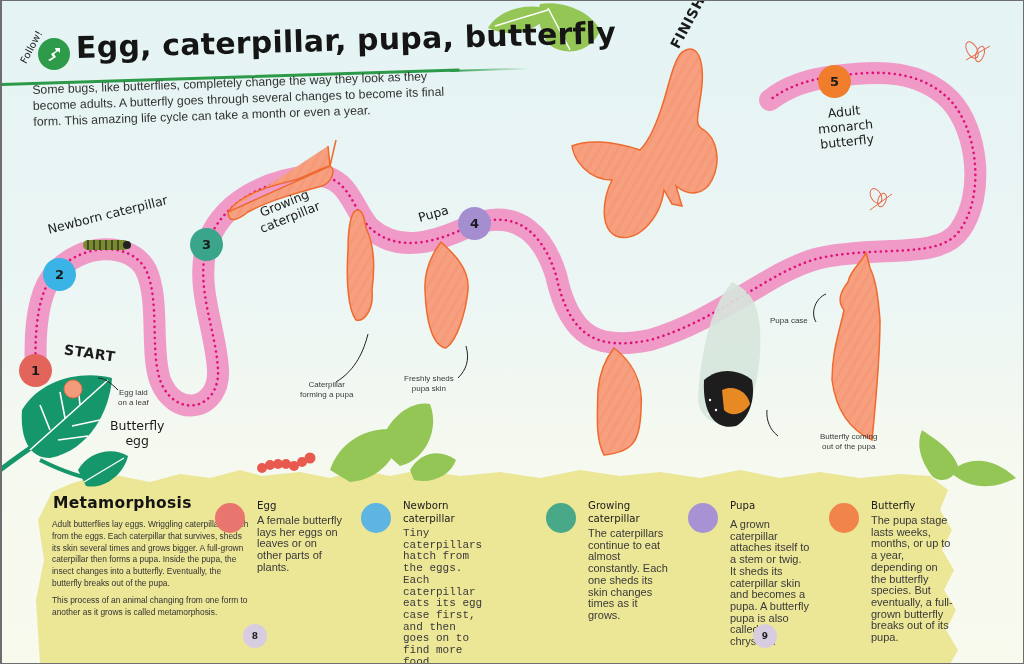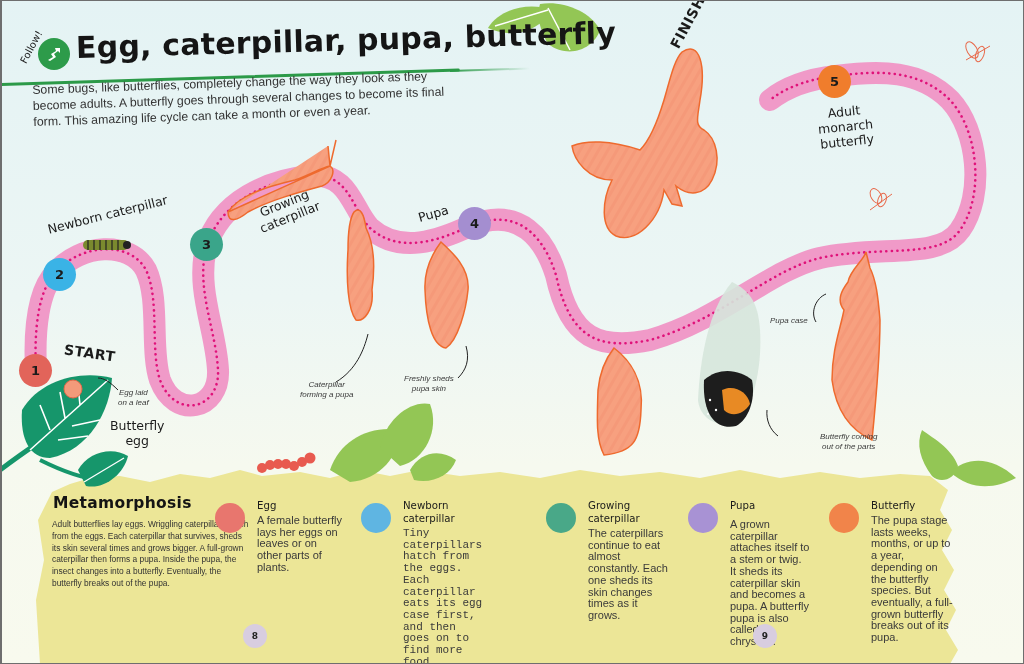--- a/index.html
+++ b/index.html
@@ -77,21 +77,20 @@
       position: absolute;
       font-family: "DejaVu Sans", sans-serif;
       font-size: 12.5px; color: #1b1b1b; line-height: 15px;
       white-space: nowrap;
     }
     .hand.big { font-size: 14px; font-weight: bold; letter-spacing: 0.5px; }
     .callout {
       position: absolute;
       font-size: 8px; color: #3a3a3a; text-align: center; line-height: 10px;
       white-space: nowrap;
-      font-style: italic;
     }
 
     
     .panel-title {
       position: absolute; left: 53px; top: 494px;
       font-family: "DejaVu Sans", sans-serif; font-weight: bold;
       font-size: 15.5px; color: #141414; letter-spacing: 0.3px;
     }
     .panel-body {
       position: absolute; left: 52px; top: 519px; width: 200px;
@@ -279,26 +278,27 @@
 </div>
 <div class="callout" style="left:404px; top:374px;">
   <div>Freshly sheds</div>
   <div>pupa skin</div>
 </div>
 <div class="callout" style="left:770px; top:316px;">
   <div>Pupa case</div>
 </div>
 <div class="callout" style="left:820px; top:432px;">
   <div>Butterfly coming</div>
-  <div>out of the parts</div>
+  <div>out of the pupa</div>
 </div>
 
 <div class="panel-title">Metamorphosis</div>
 <div class="panel-body">
   <p>Adult butterflies lay eggs. Wriggling caterpillars hatch from the eggs. Each caterpillar that survives, sheds its skin several times and grows bigger. A full-grown caterpillar then forms a pupa. Inside the pupa, the insect changes into a butterfly. Eventually, the butterfly breaks out of the pupa.</p>
+  <p>This process of an animal changing from one form to another as it grows is called metamorphosis.</p>
 </div>
 
 <div class="stage-card" style="left:215px;">
   <div class="dot" style="background:#e8766e;"></div>
   <div class="name">
       <div>Egg</div>
     </div>
   <div class="desc" style="top:15px; width:86px;">A female butterfly lays her eggs on leaves or on other parts of plants.</div>
 </div>
 

